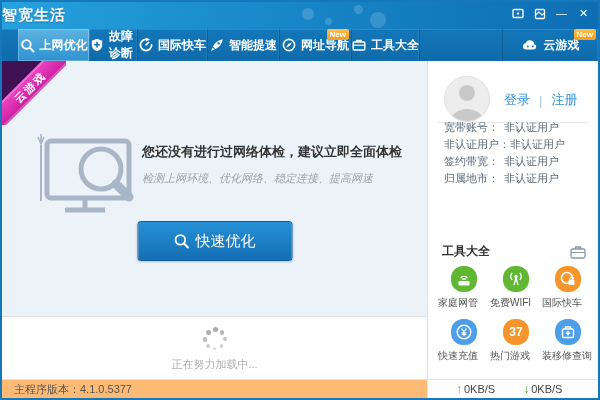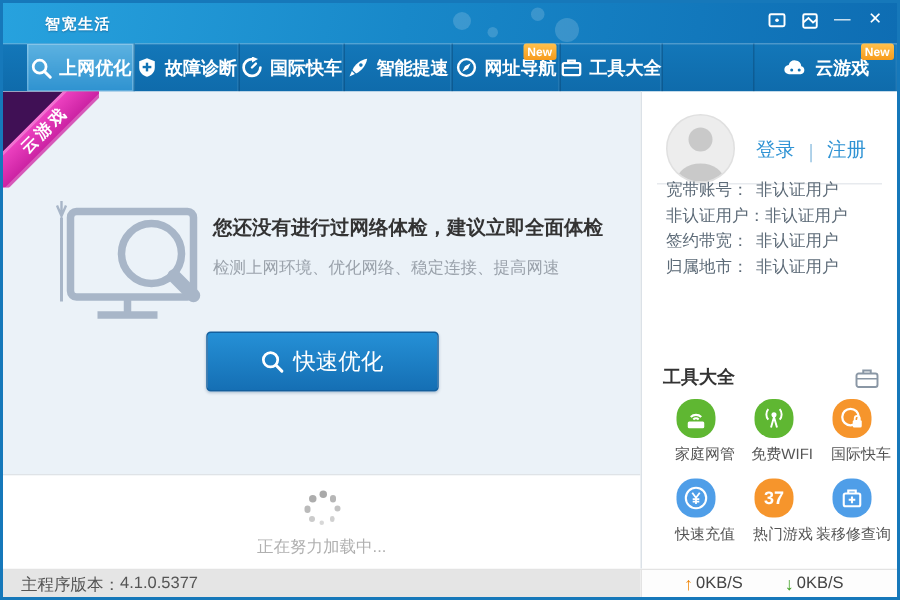--- a/index.html
+++ b/index.html
@@ -1,21 +1,21 @@
 <!DOCTYPE html>
 <html><head>
 <meta charset="utf-8">
 <style>
   * { margin:0; padding:0; box-sizing:border-box; }
   html,body { width:600px; height:400px; font-family:"Liberation Sans","DejaVu Sans",sans-serif; }
   .window { position:relative; width:600px; height:400px; border:2px solid #1678ba; background:#fff; overflow:hidden; }
 
   
   .titlebar { position:relative; height:27px; background:linear-gradient(100deg,#27a2de 0%,#1888c9 45%,#0e6db3 100%); display:flex; align-items:center; overflow:hidden; }
-  .app-title { color:#fff; font-size:10px; font-weight:bold; margin-left:28px; letter-spacing:1px; text-shadow:0 1px 1px rgba(0,40,80,.35); }
+  .app-title { color:#fff; font-size:15px; font-weight:bold; margin-left:0; letter-spacing:1px; text-shadow:0 1px 1px rgba(0,40,80,.35); }
   .bubble { position:absolute; border-radius:50%; background:rgba(255,255,255,.16); }
   .win-controls { position:absolute; right:8px; top:5px; display:flex; gap:9px; align-items:center; }
   .wc { width:13px; height:13px; color:#fff; font-size:11px; line-height:13px; text-align:center; cursor:pointer; display:flex; align-items:center; justify-content:center; }
 
   
   .nav { height:32px; background:linear-gradient(#1377b9,#0f6bab); display:flex; align-items:stretch; padding-left:16px; box-shadow:inset 0 1px 0 rgba(255,255,255,.12); }
   .tab { position:relative; display:flex; align-items:center; justify-content:center; gap:5px; color:#fff; font-size:12px; font-weight:bold; cursor:pointer; border-right:1px solid rgba(8,56,96,.35); box-shadow:inset -1px 0 0 rgba(255,255,255,.08); }
   .tab svg { flex:none; }
   .tab.active { background:linear-gradient(#5db2e1,#2e92d0); box-shadow:inset 0 0 0 1px rgba(255,255,255,.25); }
   .tab.last { margin-left:auto; border-left:1px solid rgba(8,56,96,.35); border-right:none; }
@@ -27,47 +27,47 @@
   .banner { position:relative; height:256px; background:#ebf2f8; border-bottom:1px solid #dfe3e7; }
   .loading-area { flex:1; background:#fff; position:relative; }
 
   
   .ribbon-box { position:absolute; top:0; left:0; width:64px; height:64px; overflow:hidden; cursor:pointer; }
   .ribbon-box::before { content:""; position:absolute; top:0; left:0; border-top:64px solid #401055; border-right:64px solid transparent; }
   .ribbon-band { position:absolute; top:16px; left:-24px; width:104px; height:20px; line-height:20px; text-align:center; background:linear-gradient(#f044c3,#c81fa0); color:#fff; font-size:11px; font-weight:bold; letter-spacing:2px; transform:rotate(-45deg); box-shadow:0 0 0 2px rgba(255,255,255,.25) inset; }
 
   .illu { position:absolute; left:30px; top:70px; }
   .headline { position:absolute; left:140px; top:82px; font-size:13px; font-weight:bold; color:#333; }
-  .subtext { position:absolute; left:140px; top:110px; font-size:11px; color:#9aa2ab; }
+  .subtext { position:absolute; left:140px; top:110px; font-size:11px; color:#9aa2ab;font-style:italic; }
 
   .cta { position:absolute; left:50%; transform:translateX(-50%); top:160px; width:155px; height:40px; background:linear-gradient(#2590d6,#156fb4); border:1px solid #135f9d; border-radius:3px; color:#fff; font-size:15px; display:flex; align-items:center; justify-content:center; gap:6px; cursor:pointer; box-shadow:0 1px 2px rgba(0,50,100,.25); }
 
   .spinner { position:absolute; left:50%; top:10px; width:26px; height:26px; transform:translateX(-50%); }
   .dot { position:absolute; border-radius:50%; background:#a9a9a9; }
   .loading-text { position:absolute; left:0; right:0; top:40px; text-align:center; font-size:11px; color:#b0b0b0; }
 
   
   .sidebar { width:171px; background:#fff; border-left:1px solid #dbe1e7; position:relative; }
   .avatar { position:absolute; left:16px; top:15px; width:46px; height:46px; border-radius:50%; background:#ededed; border:1px solid #e0e0e0; overflow:hidden; }
   .auth-links { position:absolute; left:76px; top:30px; font-size:13px; color:#2f93d4; display:flex; gap:9px; align-items:center; }
   .auth-links .lnk { cursor:pointer; color:#2f93d4; }
   .auth-sep { color:#9fc8e4; }
   .side-divider { position:absolute; left:10px; right:10px; top:61px; border-top:1px solid #e7eaee; }
   .acct { position:absolute; left:16px; top:58px; font-size:11px; color:#5c6a77; }
   .acct .row { line-height:17px; white-space:nowrap; }
   .acct .lab { display:inline-block; min-width:60px; }
   .tools-head { position:absolute; left:14px; right:12px; top:182px; display:flex; align-items:center; justify-content:space-between; font-size:12px; color:#333; font-weight:bold; }
   .tools-grid { position:absolute; left:10px; right:4px; top:205px; display:grid; grid-template-columns:repeat(3,1fr); row-gap:9px; }
-  .tool { text-align:right; cursor:pointer; }
+  .tool { text-align:left; cursor:pointer; }
   .tool-ic { width:26px; height:26px; border-radius:12px; margin:0 auto; display:flex; align-items:center; justify-content:center; color:#fff; font-weight:bold; font-size:12px; }
   .tool-lb { font-size:10px; color:#555; margin-top:4px; white-space:nowrap; }
 
   
   .footer { height:19px; display:flex; font-size:11px; color:#555; border-top:1px solid #e3e3e3; }
-  .foot-left { width:425px; background:#e5e5e5; display:flex; align-items:center; padding-left:12px; }
+  .foot-left { width:425px; background:#fdba74; display:flex; align-items:center; padding-left:12px; }
   .foot-right { flex:1; background:#fdfdfd; border-left:1px solid #e3e3e3; display:flex; align-items:center; gap:28px; padding-left:28px; }
   .speed { display:flex; align-items:center; gap:2px; color:#444; }
   .arrow { font-weight:bold; font-size:12px; }
 </style>
 </head>
 <body>
 
 <div class="window">
 
   <div class="titlebar">
@@ -95,21 +95,21 @@
   </div>
 
   <div class="nav">
     <div class="tab active" style="width:72px">
       <svg width="15" height="15" viewBox="0 0 14 14">
           <circle cx="6" cy="6" r="4" fill="none" stroke="#fff" stroke-width="1.7"></circle>
           <line x1="9" y1="9" x2="12.6" y2="12.6" stroke="#fff" stroke-width="1.9" stroke-linecap="round"></line>
         </svg>
       <span>上网优化</span>
     </div>
-    <div class="tab" style="width:70px">
+    <div class="tab" style="width:48px">
       <svg width="14" height="14" viewBox="0 0 14 14">
           <path d="M7 .8 L12.2 2.8 V7 C12.2 10.4 9.7 12.4 7 13.2 C4.3 12.4 1.8 10.4 1.8 7 V2.8 Z" fill="#fff"></path>
           <rect x="6.2" y="3.8" width="1.6" height="5.8" fill="#1173b4"></rect>
           <rect x="4.1" y="5.9" width="5.8" height="1.6" fill="#1173b4"></rect>
         </svg>
       <span>故障诊断</span>
     </div>
     <div class="tab" style="width:70px">
       <svg width="14" height="14" viewBox="0 0 14 14">
           <path d="M12.6 7 A5.6 5.6 0 1 1 7 1.4" fill="none" stroke="#fff" stroke-width="1.8" stroke-linecap="round"></path>

